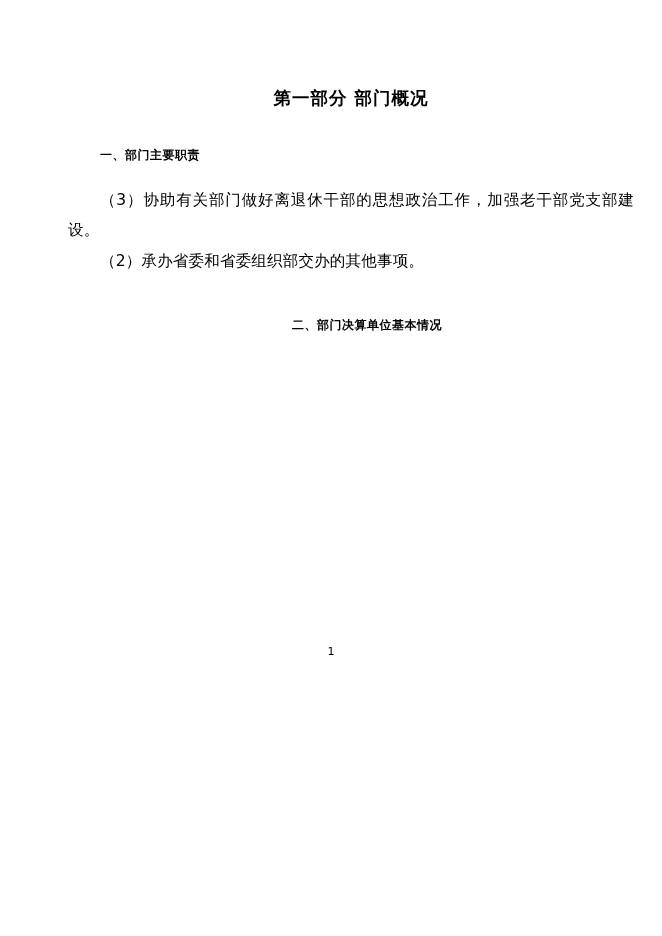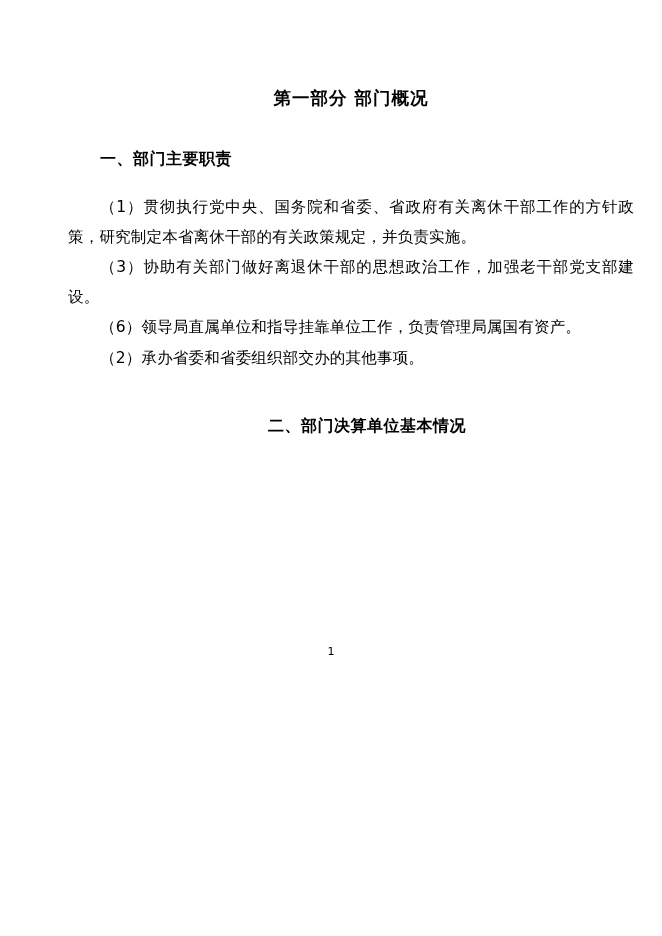--- a/index.html
+++ b/index.html
@@ -24,21 +24,21 @@
   }
   .doc-title {
     text-align: center;
     font-size: 17.5px;
     font-weight: bold;
     letter-spacing: 1px;
     margin: 14px 0 0 0;
     line-height: 1.6;
   }
   .section-heading {
-    font-size: 16px;
+    font-size: 12px;
     font-weight: bold;
     letter-spacing: 0.5px;
     margin: 34px 0 0 0;
     text-indent: 32px;
     line-height: 1.6;
   }
   .section-heading.second {
     margin-top: 40px;
     text-align: center;
   }
@@ -67,23 +67,21 @@
 </head>
 <body>
 
 <div class="page">
 
   <h1 class="doc-title">第一部分 部门概况</h1>
 
   <h2 class="section-heading">一、部门主要职责</h2>
 
   <div class="body-block">
-    <p class="para">（1）贯彻执行党中央、国务院和省委、省政府有关离休干部工作的方针政策，研究制定本省离休干部的有关政策规定，并负责实施。</p>
     <p class="para">（3）协助有关部门做好离退休干部的思想政治工作，加强老干部党支部建设。</p>
-    <p class="para">（6）领导局直属单位和指导挂靠单位工作，负责管理局属国有资产。</p>
     <p class="para">（2）承办省委和省委组织部交办的其他事项。</p>
   </div>
 
   <h2 class="section-heading second">二、部门决算单位基本情况</h2>
 
   <div class="page-number">1</div>
 
 </div>
 
 </body></html>

